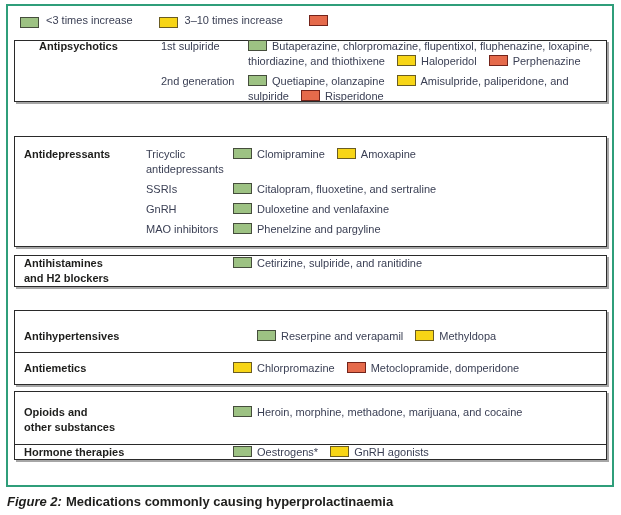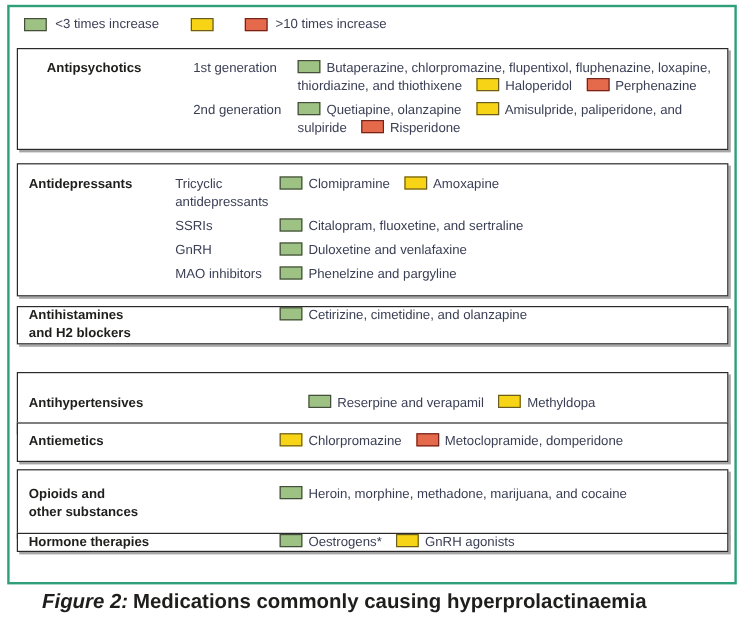--- a/index.html
+++ b/index.html
@@ -9,21 +9,21 @@
     -webkit-font-smoothing:antialiased;overflow:hidden;
   }
   .figure-frame{
     position:absolute;left:6px;top:4px;width:608px;height:483px;
     box-sizing:border-box;border:2px solid #2f9e7a;background:#ffffff;
   }
   .legend{
     position:absolute;top:7px;left:12px;display:flex;align-items:center;gap:26px;
     font-size:11px;line-height:15px;
   }
-  .legend-item{display:flex;align-items:center;gap:7px;}
+  .legend-item{display:flex;align-items:flex-end;gap:7px;}
   .swatch{
     display:inline-block;width:17px;height:9px;border:1.5px solid #444;
     flex:0 0 auto;vertical-align:-1px;
   }
   .entry .swatch{margin-right:5px;}
   .section{
     position:absolute;left:6px;width:593px;box-sizing:border-box;
     border:1px solid #2a2a2a;background:#ffffff;
     box-shadow:2px 2px 0 #a6a6a6;
     display:grid;grid-template-columns:122px 87px 1fr;
@@ -34,68 +34,68 @@
   .sec-label{
     grid-column:1;font-weight:bold;color:#1e1e1c;white-space:pre-line;
     align-self:start;padding-right:6px;
   }
   .sub-label{grid-column:2;white-space:pre-line;padding-right:4px;}
   .entries{grid-column:3;}
   .entry{margin-right:12px;}
   .entry:last-child{margin-right:0;}
   .drug-text{color:#3a3f54;}
   .caption{
-    position:absolute;left:7px;top:494px;font-size:17px;font-weight:bold;
-    color:#1e1e1c;line-height:15px;white-space:nowrap;margin-left:28px;
+    position:absolute;left:7px;top:494px;font-size:13px;font-weight:bold;
+    color:#1e1e1c;line-height:15px;white-space:nowrap;
   }
   .caption-prefix{font-style:italic;}
   .caption-text{margin-left:4px;}
 </style>
 </head>
 <body>
 
 <div class="figure-frame">
   <div class="legend">
       <span class="legend-item">
         <span class="swatch" style="background: rgb(157, 194, 131); border-color: rgb(69, 77, 60);"></span>
         <span class="legend-label">&lt;3 times increase</span>
       </span>
       <span class="legend-item">
         <span class="swatch" style="background: rgb(247, 213, 22); border-color: rgb(106, 92, 34);"></span>
+        <span class="legend-label">3–10 times increase</span>
       </span>
       <span class="legend-item">
         <span class="swatch" style="background: rgb(229, 106, 75); border-color: rgb(115, 35, 26);"></span>
-        <span class="legend-label">&gt;10 times increase</span>
       </span>
     </div>
   <div>
-      <div class="section" style="top: 34px; height: 85px; padding-left: 24px;">
+      <div class="section" style="top: 34px; height: 62px; padding-left: 24px;">
         <div class="sec-label" style="grid-row: 1 / span 2;">Antipsychotics</div>
-        <div class="sub-label" style="grid-row: 1;">1st generation</div>
+        <div class="sub-label" style="grid-row: 1;">1st sulpiride</div>
         <div class="entries" style="grid-row: 1;"><span class="entry"><span class="swatch" style="background: rgb(157, 194, 131); border-color: rgb(69, 77, 60);"></span><span class="drug-text">Butaperazine, chlorpromazine, flupentixol, fluphenazine, loxapine, thiordiazine, and thiothixene</span></span><span class="entry"><span class="swatch" style="background: rgb(247, 213, 22); border-color: rgb(106, 92, 34);"></span><span class="drug-text">Haloperidol</span></span><span class="entry"><span class="swatch" style="background: rgb(229, 106, 75); border-color: rgb(115, 35, 26);"></span><span class="drug-text">Perphenazine</span></span></div>
         <div class="sub-label" style="grid-row: 2;">2nd generation</div>
         <div class="entries" style="grid-row: 2;"><span class="entry"><span class="swatch" style="background: rgb(157, 194, 131); border-color: rgb(69, 77, 60);"></span><span class="drug-text">Quetiapine, olanzapine</span></span><span class="entry"><span class="swatch" style="background: rgb(247, 213, 22); border-color: rgb(106, 92, 34);"></span><span class="drug-text">Amisulpride, paliperidone, and sulpiride</span></span><span class="entry"><span class="swatch" style="background: rgb(229, 106, 75); border-color: rgb(115, 35, 26);"></span><span class="drug-text">Risperidone</span></span></div>
       </div>
       <div class="section" style="top: 130px; height: 111px;">
         <div class="sec-label" style="grid-row: 1 / span 4;">Antidepressants</div>
         <div class="sub-label" style="grid-row: 1;">Tricyclic
 antidepressants</div>
         <div class="entries" style="grid-row: 1;"><span class="entry"><span class="swatch" style="background: rgb(157, 194, 131); border-color: rgb(69, 77, 60);"></span><span class="drug-text">Clomipramine</span></span><span class="entry"><span class="swatch" style="background: rgb(247, 213, 22); border-color: rgb(106, 92, 34);"></span><span class="drug-text">Amoxapine</span></span></div>
         <div class="sub-label" style="grid-row: 2;">SSRIs</div>
         <div class="entries" style="grid-row: 2;"><span class="entry"><span class="swatch" style="background: rgb(157, 194, 131); border-color: rgb(69, 77, 60);"></span><span class="drug-text">Citalopram, fluoxetine, and sertraline</span></span></div>
         <div class="sub-label" style="grid-row: 3;">GnRH</div>
         <div class="entries" style="grid-row: 3;"><span class="entry"><span class="swatch" style="background: rgb(157, 194, 131); border-color: rgb(69, 77, 60);"></span><span class="drug-text">Duloxetine and venlafaxine</span></span></div>
         <div class="sub-label" style="grid-row: 4;">MAO inhibitors</div>
         <div class="entries" style="grid-row: 4;"><span class="entry"><span class="swatch" style="background: rgb(157, 194, 131); border-color: rgb(69, 77, 60);"></span><span class="drug-text">Phenelzine and pargyline</span></span></div>
       </div>
       <div class="section" style="top: 249px; height: 32px;">
         <div class="sec-label" style="grid-row: 1 / span 1;">Antihistamines
 and H2 blockers</div>
         <div class="sub-label" style="grid-row: 1;"></div>
-        <div class="entries" style="grid-row: 1;"><span class="entry"><span class="swatch" style="background: rgb(157, 194, 131); border-color: rgb(69, 77, 60);"></span><span class="drug-text">Cetirizine, cimetidine, and olanzapine</span></span></div>
+        <div class="entries" style="grid-row: 1;"><span class="entry"><span class="swatch" style="background: rgb(157, 194, 131); border-color: rgb(69, 77, 60);"></span><span class="drug-text">Cetirizine, sulpiride, and ranitidine</span></span></div>
       </div>
       <div class="section" style="top: 304px; height: 52px; gap: 12px;">
         <div class="sec-label" style="grid-row: 1 / span 1;">Antihypertensives</div>
         <div class="sub-label" style="grid-row: 1;"></div>
         <div class="entries" style="grid-row: 1;"><span class="entry"><span class="swatch" style="background: rgb(157, 194, 131); border-color: rgb(69, 77, 60);"></span><span class="drug-text">Reserpine and verapamil</span></span><span class="entry"><span class="swatch" style="background: rgb(247, 213, 22); border-color: rgb(106, 92, 34);"></span><span class="drug-text">Methyldopa</span></span></div>
       </div>
       <div class="section" style="top: 346px; height: 33px;">
         <div class="sec-label" style="grid-row: 1 / span 1;">Antiemetics</div>
         <div class="sub-label" style="grid-row: 1;"></div>
         <div class="entries" style="grid-row: 1;"><span class="entry"><span class="swatch" style="background: rgb(247, 213, 22); border-color: rgb(106, 92, 34);"></span><span class="drug-text">Chlorpromazine</span></span><span class="entry"><span class="swatch" style="background: rgb(229, 106, 75); border-color: rgb(115, 35, 26);"></span><span class="drug-text">Metoclopramide, domperidone</span></span></div>

